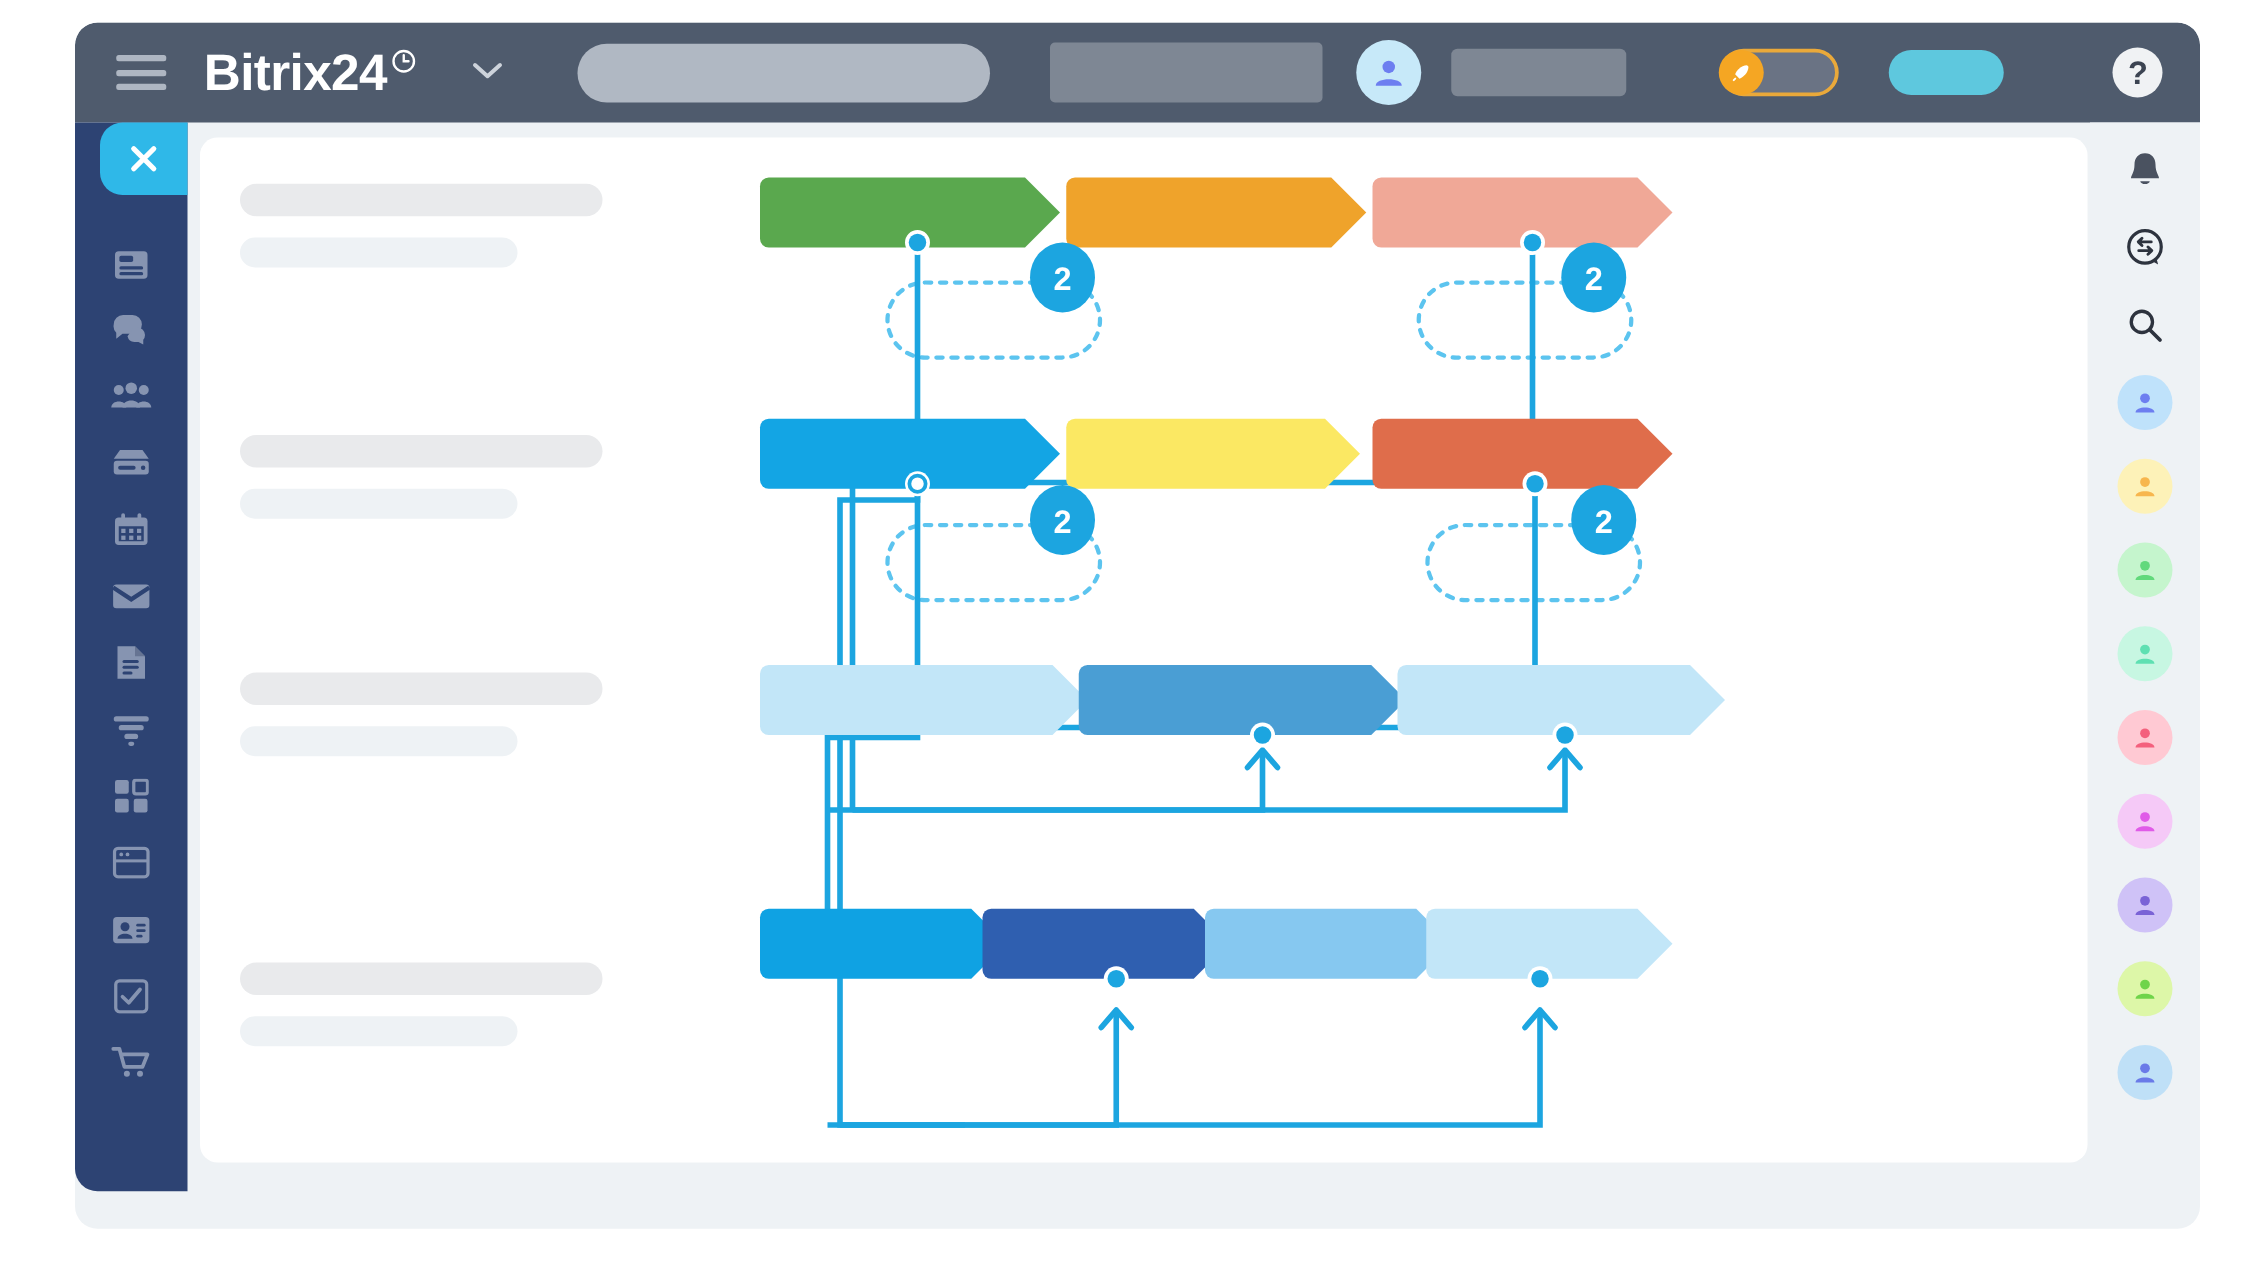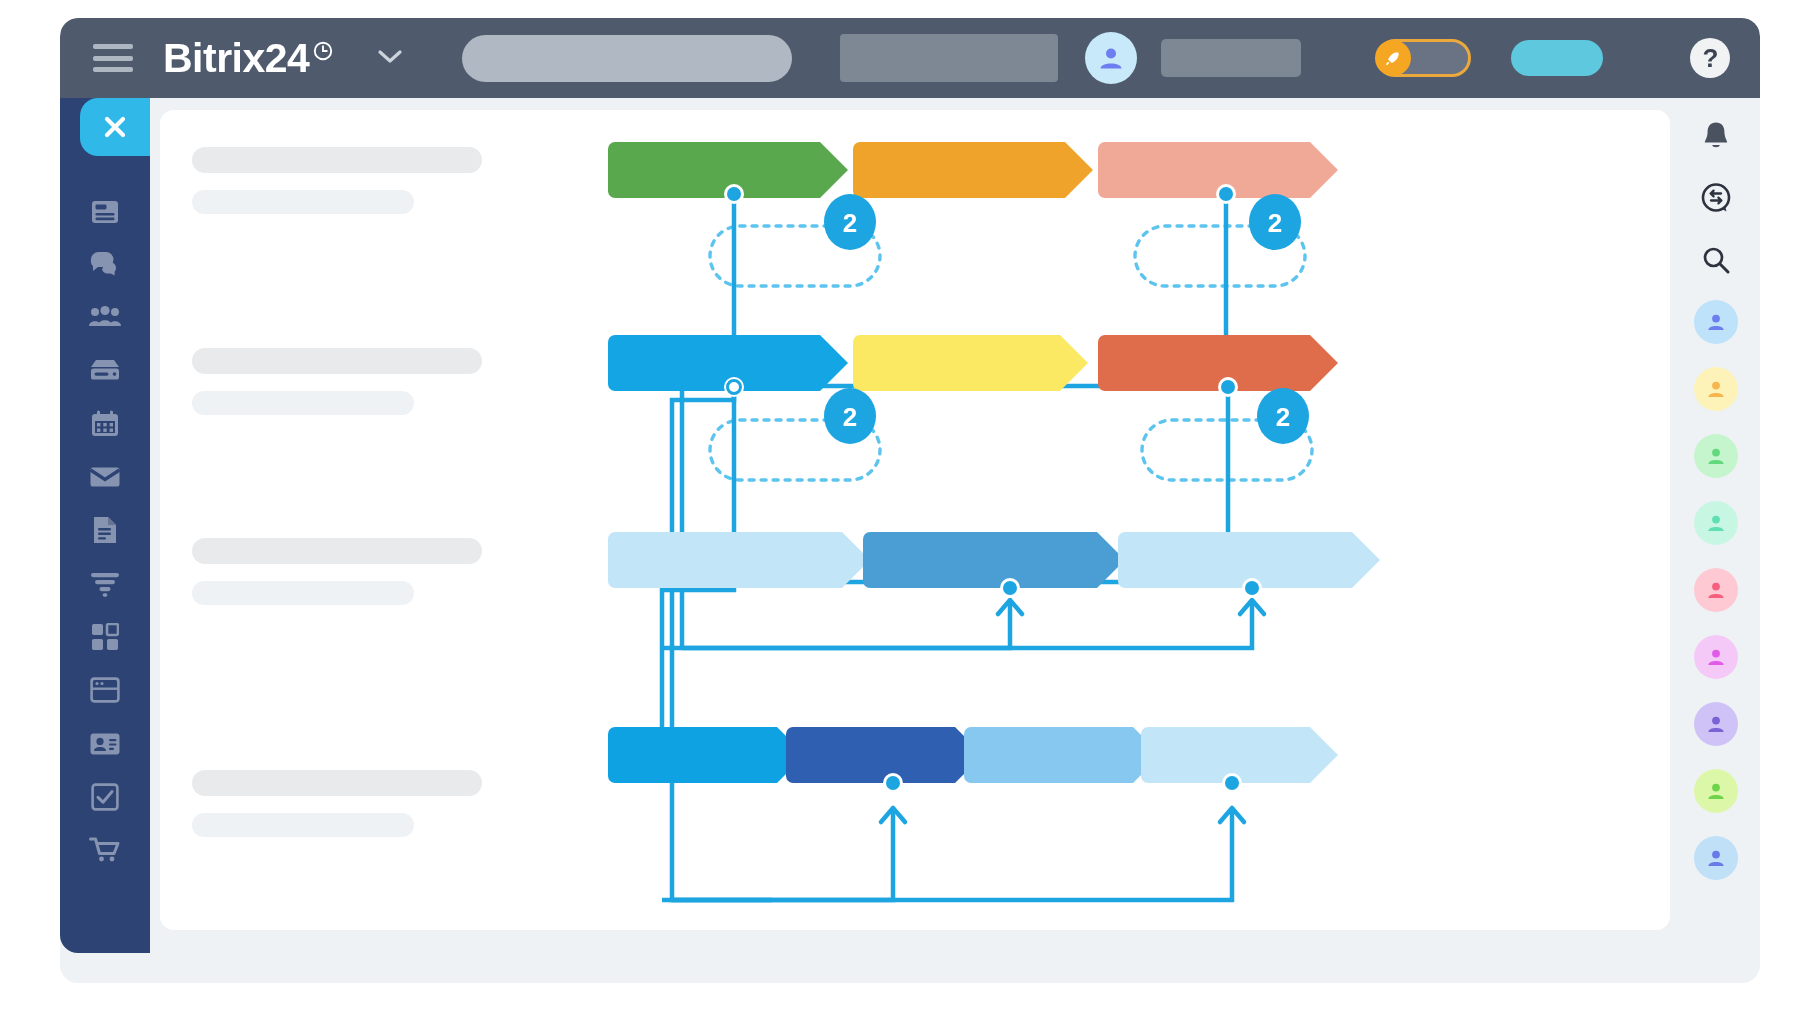--- a/index.html
+++ b/index.html
@@ -24,21 +24,21 @@
     position: absolute; left: 0; top: 0;
     width: 1700px; height: 80px;
     background: #4f5b6d;
     border-radius: 18px 18px 0 0;
     display: flex; align-items: center;
   }
   .burger { margin-left: 33px; width: 40px; height: 28px;
     display: flex; flex-direction: column; justify-content: space-between; cursor: pointer; }
   .burger i { display: block; height: 5px; background: #aeb6c2; border-radius: 2px; }
 
-  .brand { margin-left: 30px; display: flex; align-items: center; }
+  .brand { margin-left: 30px; display: flex; align-items: flex-start; }
   .brand .logo-text {
     color: #ffffff; font-size: 41px; font-weight: bold; letter-spacing: -0.5px;
     line-height: 41px;
   }
   .clock-ico { margin-left: 3px; margin-bottom: 10px; }
 
   .chev { margin-left: 42px; cursor: pointer; }
 
   .h-pill-lg { margin-left: 58px; width: 330px; height: 47px; border-radius: 24px; background: #b0b8c3; }
   .h-rect { margin-left: 48px; width: 218px; height: 48px; border-radius: 4px; background: #7e8794; }

